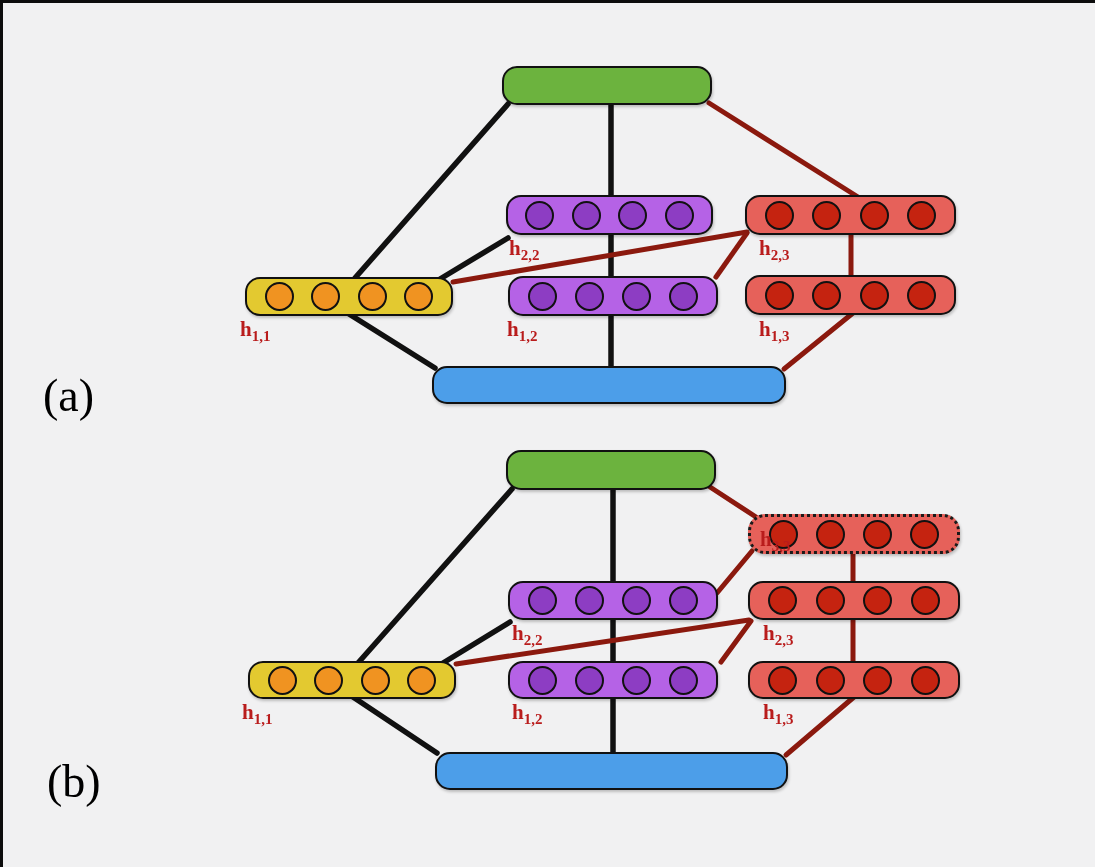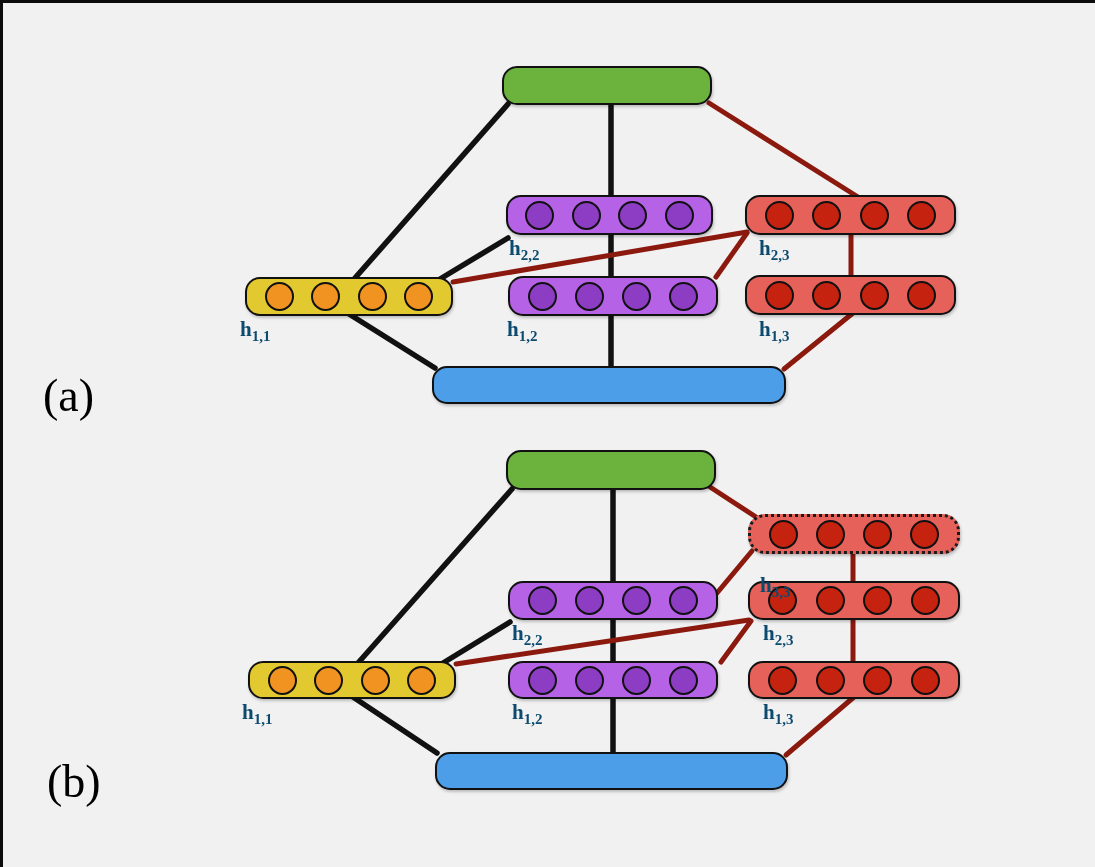--- a/index.html
+++ b/index.html
@@ -31,21 +31,21 @@
   .dotted{border:3px dotted #1a1a1a;border-radius:17px;}
   .c{
     display:inline-block;width:29px;height:29px;border-radius:50%;
     border:2.5px solid #111;box-sizing:border-box;
   }
   .c.orange-c{background:#f09321;}
   .c.purple-c{background:#8d3dc3;}
   .c.red-c{background:#c52310;}
   .nlabel{
     position:absolute;z-index:3;
-    font-weight:bold;font-size:21px;color:#0c4a6e;
+    font-weight:bold;font-size:21px;color:#b91c1c;
     line-height:1;white-space:nowrap;
   }
   .nlabel sub{font-size:15px;line-height:1;}
   .ptag{
     position:absolute;z-index:3;
     font-size:46px;color:#000;line-height:1;
   }
 </style>
 </head>
 <body>
@@ -132,21 +132,21 @@
   <div class="ptag" style="left:44px;top:756px">(b)</div>
 
   <div class="row green" style="left:503px;top:447px;width:210px;height:40px"></div>
 
   <div class="row red dotted" style="left:745px;top:511px;width:212px;height:40px">
     <span class="c red-c"></span>
       <span class="c red-c"></span>
       <span class="c red-c"></span>
       <span class="c red-c"></span>
   </div>
-  <div class="nlabel" style="left:757px;top:572px"><span>h</span><sub>3,3</sub></div>
+  <div class="nlabel" style="left:757px;top:526px"><span>h</span><sub>3,3</sub></div>
 
   <div class="row purple" style="left:505px;top:578px;width:210px;height:39px">
     <span class="c purple-c"></span>
       <span class="c purple-c"></span>
       <span class="c purple-c"></span>
       <span class="c purple-c"></span>
   </div>
   <div class="nlabel" style="left:509px;top:620px"><span>h</span><sub>2,2</sub></div>
 
   <div class="row red" style="left:745px;top:578px;width:212px;height:39px">

